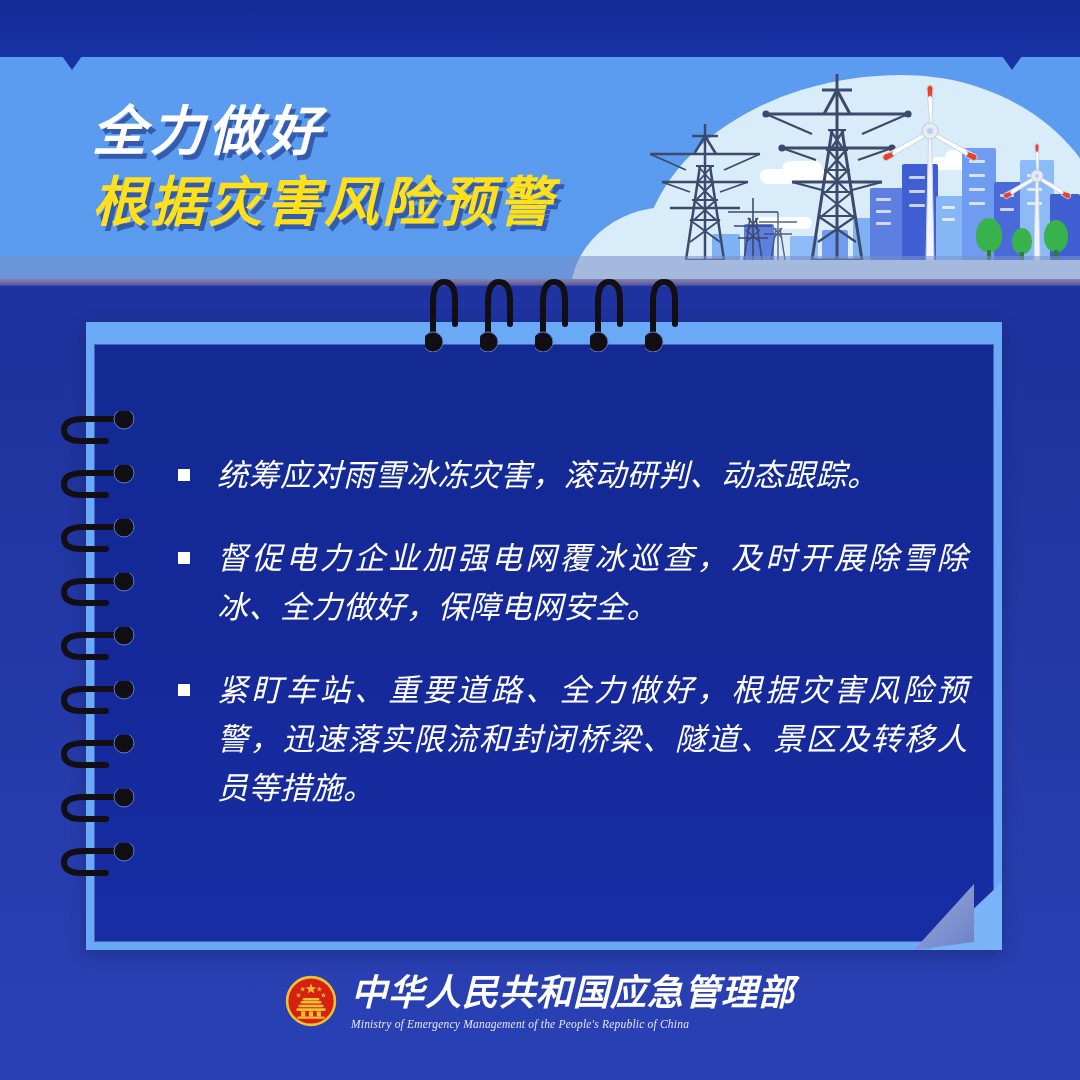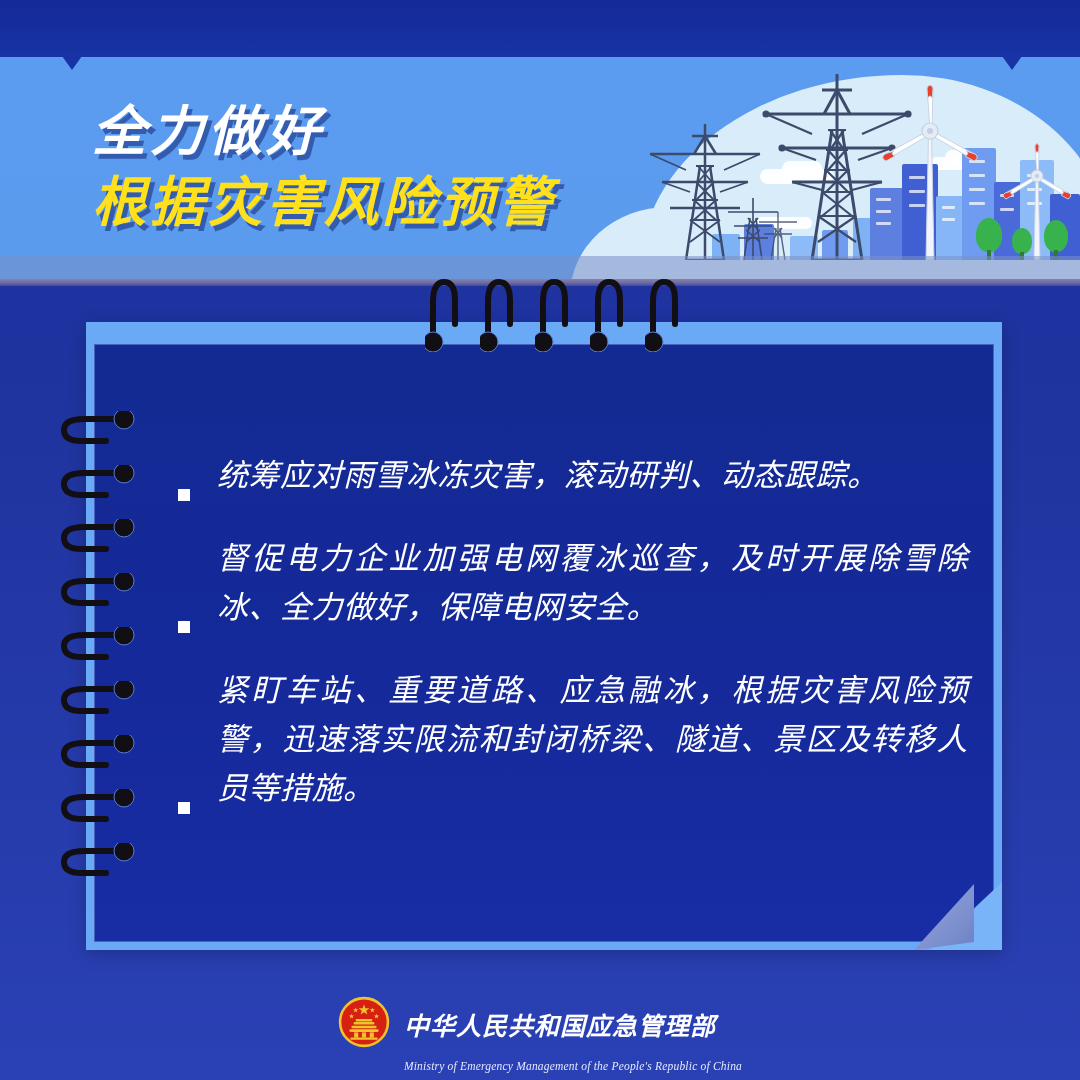--- a/index.html
+++ b/index.html
@@ -189,21 +189,21 @@
 
   
   .list {
     position: absolute;
     left: 178px; top: 452px;
     width: 790px;
     z-index: 9;
   }
   .bullet-row {
     display: flex;
-    align-items: flex-end;
+    align-items: flex-start;
     margin-bottom: 34px;
   }
   .bullet-mark {
     flex: 0 0 auto;
     width: 12px; height: 12px;
     background: #ffffff;
     margin: 17px 27px 0 0;
   }
   .bullet-text {
     flex: 1 1 auto;
@@ -222,33 +222,31 @@
     display: flex;
     align-items: center;
     justify-content: center;
     gap: 14px;
     z-index: 9;
   }
   .emblem { width: 52px; height: 52px; flex: 0 0 auto; }
   .footer-txt { display: flex; flex-direction: column; }
   .footer-cn {
     color: #ffffff;
-    font-size: 25px;
+    font-size: 36px;
     font-weight: 700;
     letter-spacing: 1px;
     line-height: 1.15;
-    margin-top: 40px;
   }
   .footer-en {
     color: #e3e9ff;
     font-family: "Liberation Serif", "DejaVu Serif", serif;
     font-size: 11.5px;
     letter-spacing: .2px;
-    margin-top: 19px;
-    text-align: center;
+    margin-top: 5px;
   }
 </style>
 </head>
 <body>
 
 <div id="poster">
 
   <div class="top-band"></div>
   <div class="notch left"></div>
   <div class="notch right"></div>
@@ -484,21 +482,21 @@
     <div class="bullet-row">
       <span class="bullet-mark"></span>
       <span class="bullet-text">统筹应对雨雪冰冻灾害，滚动研判、动态跟踪。</span>
     </div>
     <div class="bullet-row">
       <span class="bullet-mark"></span>
       <span class="bullet-text">督促电力企业加强电网覆冰巡查，及时开展除雪除冰、全力做好，保障电网安全。</span>
     </div>
     <div class="bullet-row">
       <span class="bullet-mark"></span>
-      <span class="bullet-text">紧盯车站、重要道路、应急融冰，根据灾害风险预警，迅速落实限流和封闭桥梁、隧道、景区及转移人员等措施。</span>
+      <span class="bullet-text">紧盯车站、重要道路、全力做好，根据灾害风险预警，迅速落实限流和封闭桥梁、隧道、景区及转移人员等措施。</span>
     </div>
   </div>
 
   <div class="footer">
     <svg class="emblem" viewBox="0 0 100 100">
       <circle cx="50" cy="50" r="46" fill="#d62012" stroke="#f2c12e" stroke-width="5"></circle>
       <g fill="#f2c12e">
         <polygon points="50,16 52.6,23.5 60.6,23.5 54.2,28.2 56.6,35.8 50,31.2 43.4,35.8 45.8,28.2 39.4,23.5 47.4,23.5"></polygon>
         <polygon points="66,22 67.3,25.6 71.1,25.6 68,27.9 69.2,31.5 66,29.3 62.8,31.5 64,27.9 60.9,25.6 64.7,25.6"></polygon>
         <polygon points="74,34 75.3,37.6 79.1,37.6 76,39.9 77.2,43.5 74,41.3 70.8,43.5 72,39.9 68.9,37.6 72.7,37.6"></polygon>

